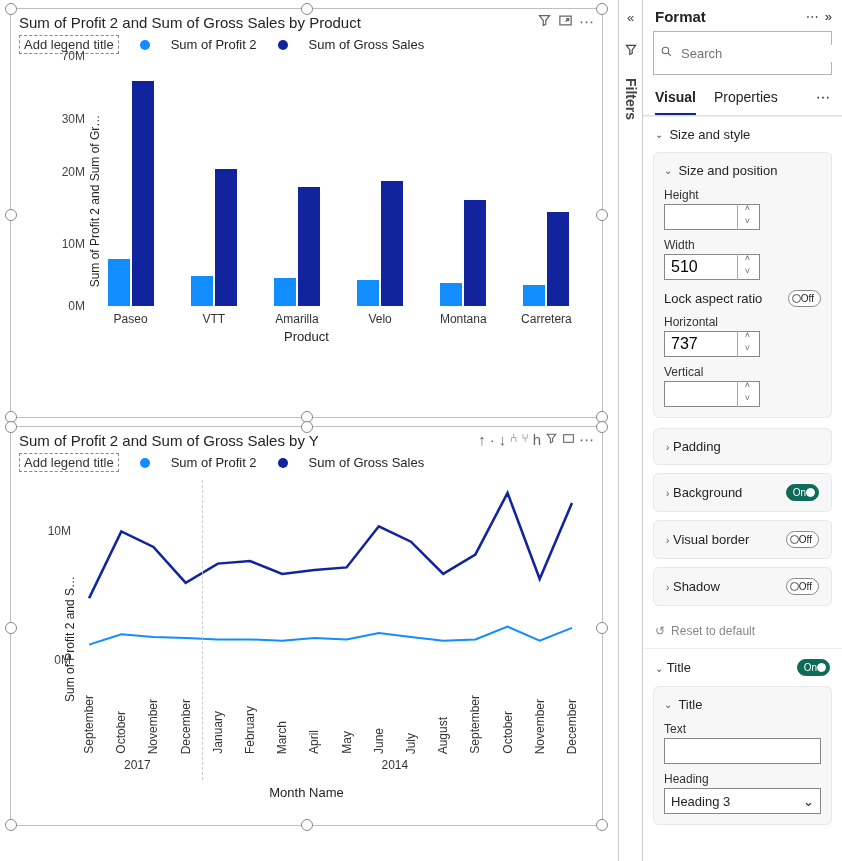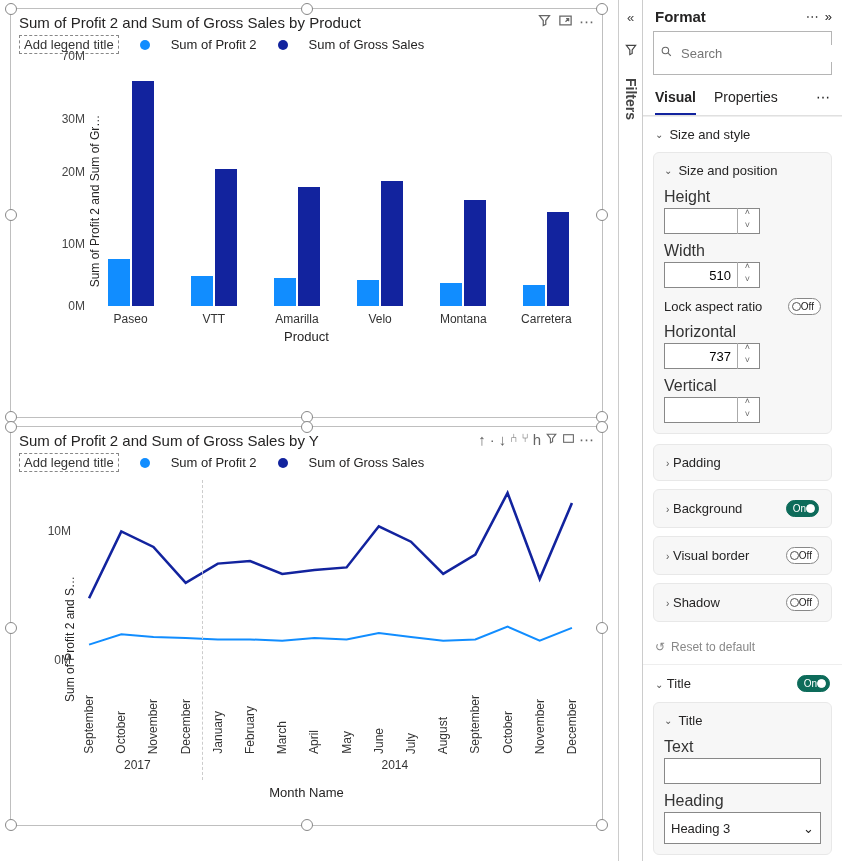--- a/index.html
+++ b/index.html
@@ -72,34 +72,34 @@
   .search-box { display:flex; align-items:center; border:1px solid #b5b5b5; height:44px; padding:0 6px; gap:6px;}
   .search-box input { border:none; outline:none; flex:1; font-size:13px;}
   .tabs { display:flex; gap:18px; padding:0 12px; border-bottom:1px solid #e0e0e0; font-size:14px;}
   .tab { padding:6px 0 8px 0; cursor:pointer;}
   .tab.active { border-bottom:2px solid #12239e; font-weight:600;}
   .scroll { overflow-y:auto; flex:1; padding-bottom:20px;}
   .card-header { padding:10px 12px; font-size:13px; display:flex; align-items:center; gap:6px; border-top:1px solid #eee;}
   .chev { font-size:10px; color:#555;}
   .card-sub { background:#f7f7f7; border:1px solid #e8e8e8; border-radius:6px; margin:0 10px 10px 10px; padding:10px;}
   .card-sub .shead { display:flex; align-items:center; gap:6px; font-size:13px; margin-bottom:10px;}
-  .field-label { font-size:16px; color:#333; margin-top:8px;}
+  .field-label { font-size:12px; color:#333; margin-top:8px;}
   .num-in { display:flex; align-items:center; border:1px solid #888; background:#fff; height:26px; width:96px; margin-top:2px;}
-  .num-in input { border:none; outline:none; width:72px; font-size:13px; padding:0 6px;text-align:right;}
+  .num-in input { border:none; outline:none; width:72px; font-size:16px; padding:0 6px;}
   .spin { width:20px; display:flex; flex-direction:column; border-left:1px solid #aaa;}
   .spin span { height:13px; font-size:9px; line-height:9px; text-align:center; color:#666; cursor:pointer;}
   .lar-row { display:flex; align-items:center; justify-content:space-between; margin-top:10px; font-size:13px;}
   .pill { border:1px solid #888; border-radius:999px; font-size:10px; padding:0 6px 0 12px; height:17px; display:flex; align-items:center; gap:4px; background:#fff; position:relative;}
   .pill::before { content:""; width:7px; height:7px; border:1px solid #555; border-radius:50%; position:absolute; left:3px;}
   .pill.on { background:#0d6b5a; color:#fff; border-color:#0d6b5a; padding:0 12px 0 6px;}
   .pill.on::before { left:auto; right:3px; background:#fff; border-color:#fff;}
   .sec-row { background:#f7f7f7; border:1px solid #e8e8e8; border-radius:6px; margin:0 10px 8px 10px; padding:10px 12px; display:flex; align-items:center; justify-content:space-between; font-size:13px;}
   .reset-link { color:#888; font-size:12px; padding:10px 12px; display:flex; align-items:center; gap:6px;}
   .text-in { border:1px solid #888; height:26px; width:100%; margin-top:2px; background:#fff; padding:0 6px; font-size:13px;}
-  .select-in { border:1px solid #888; height:32px; width:100%; margin-top:2px; background:#fff; display:flex; align-items:center; padding:0 6px; font-size:13px; justify-content:space-between;}
+  .select-in { border:1px solid #888; height:26px; width:100%; margin-top:2px; background:#fff; display:flex; align-items:center; padding:0 6px; font-size:13px; justify-content:space-between;}
   .title-hdr { display:flex; align-items:center; justify-content:space-between; padding:10px 12px; border-top:1px solid #eee;}
 </style>
 </head>
 <body>
 
 <div class="canvas">
 
   <div class="visual" style="width:593px;height:410px;">
     <span class="sel-handle" style="top:-6px;left:-6px"></span>
       <span class="sel-handle" style="top:-6px;left:290px"></span>

